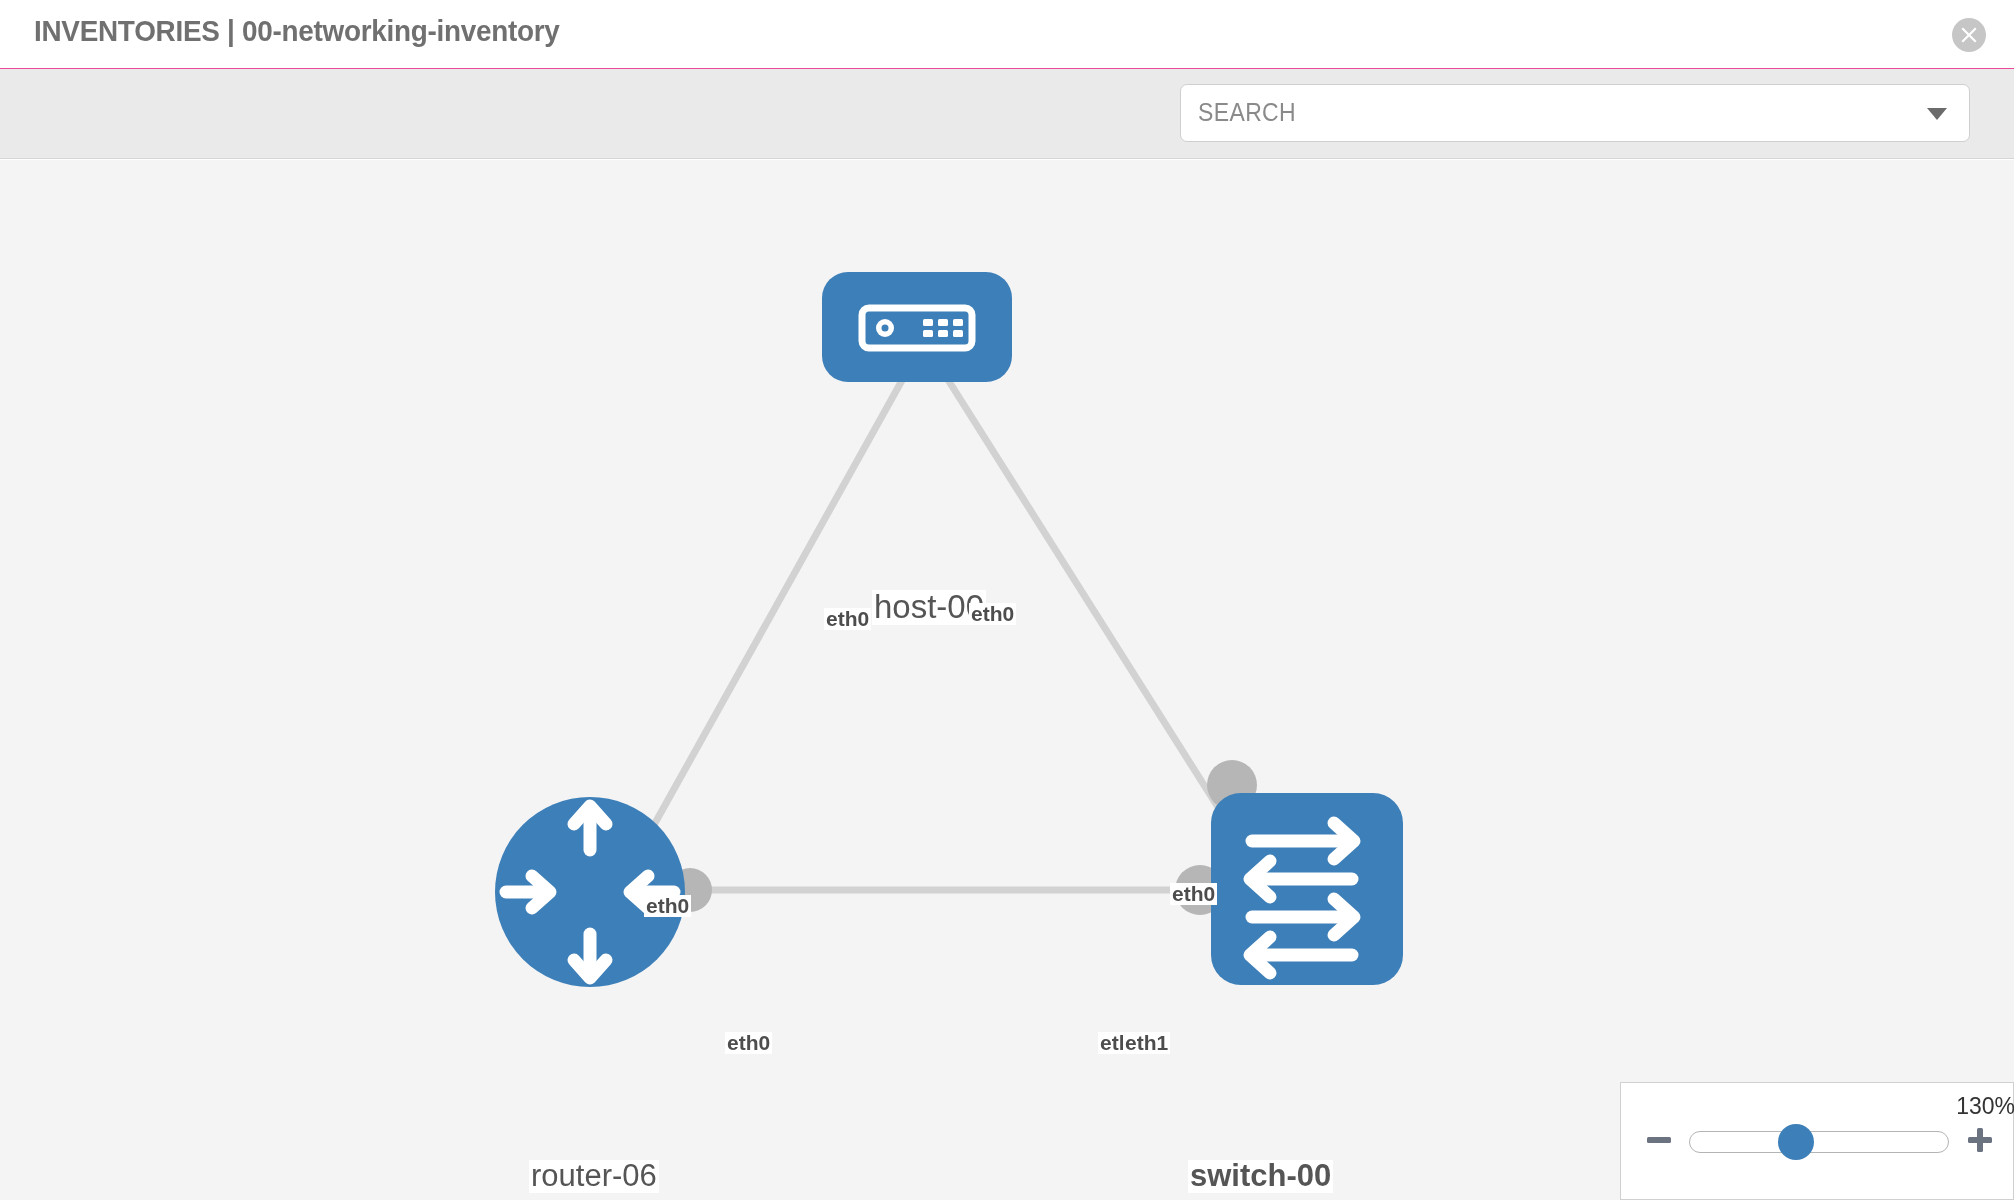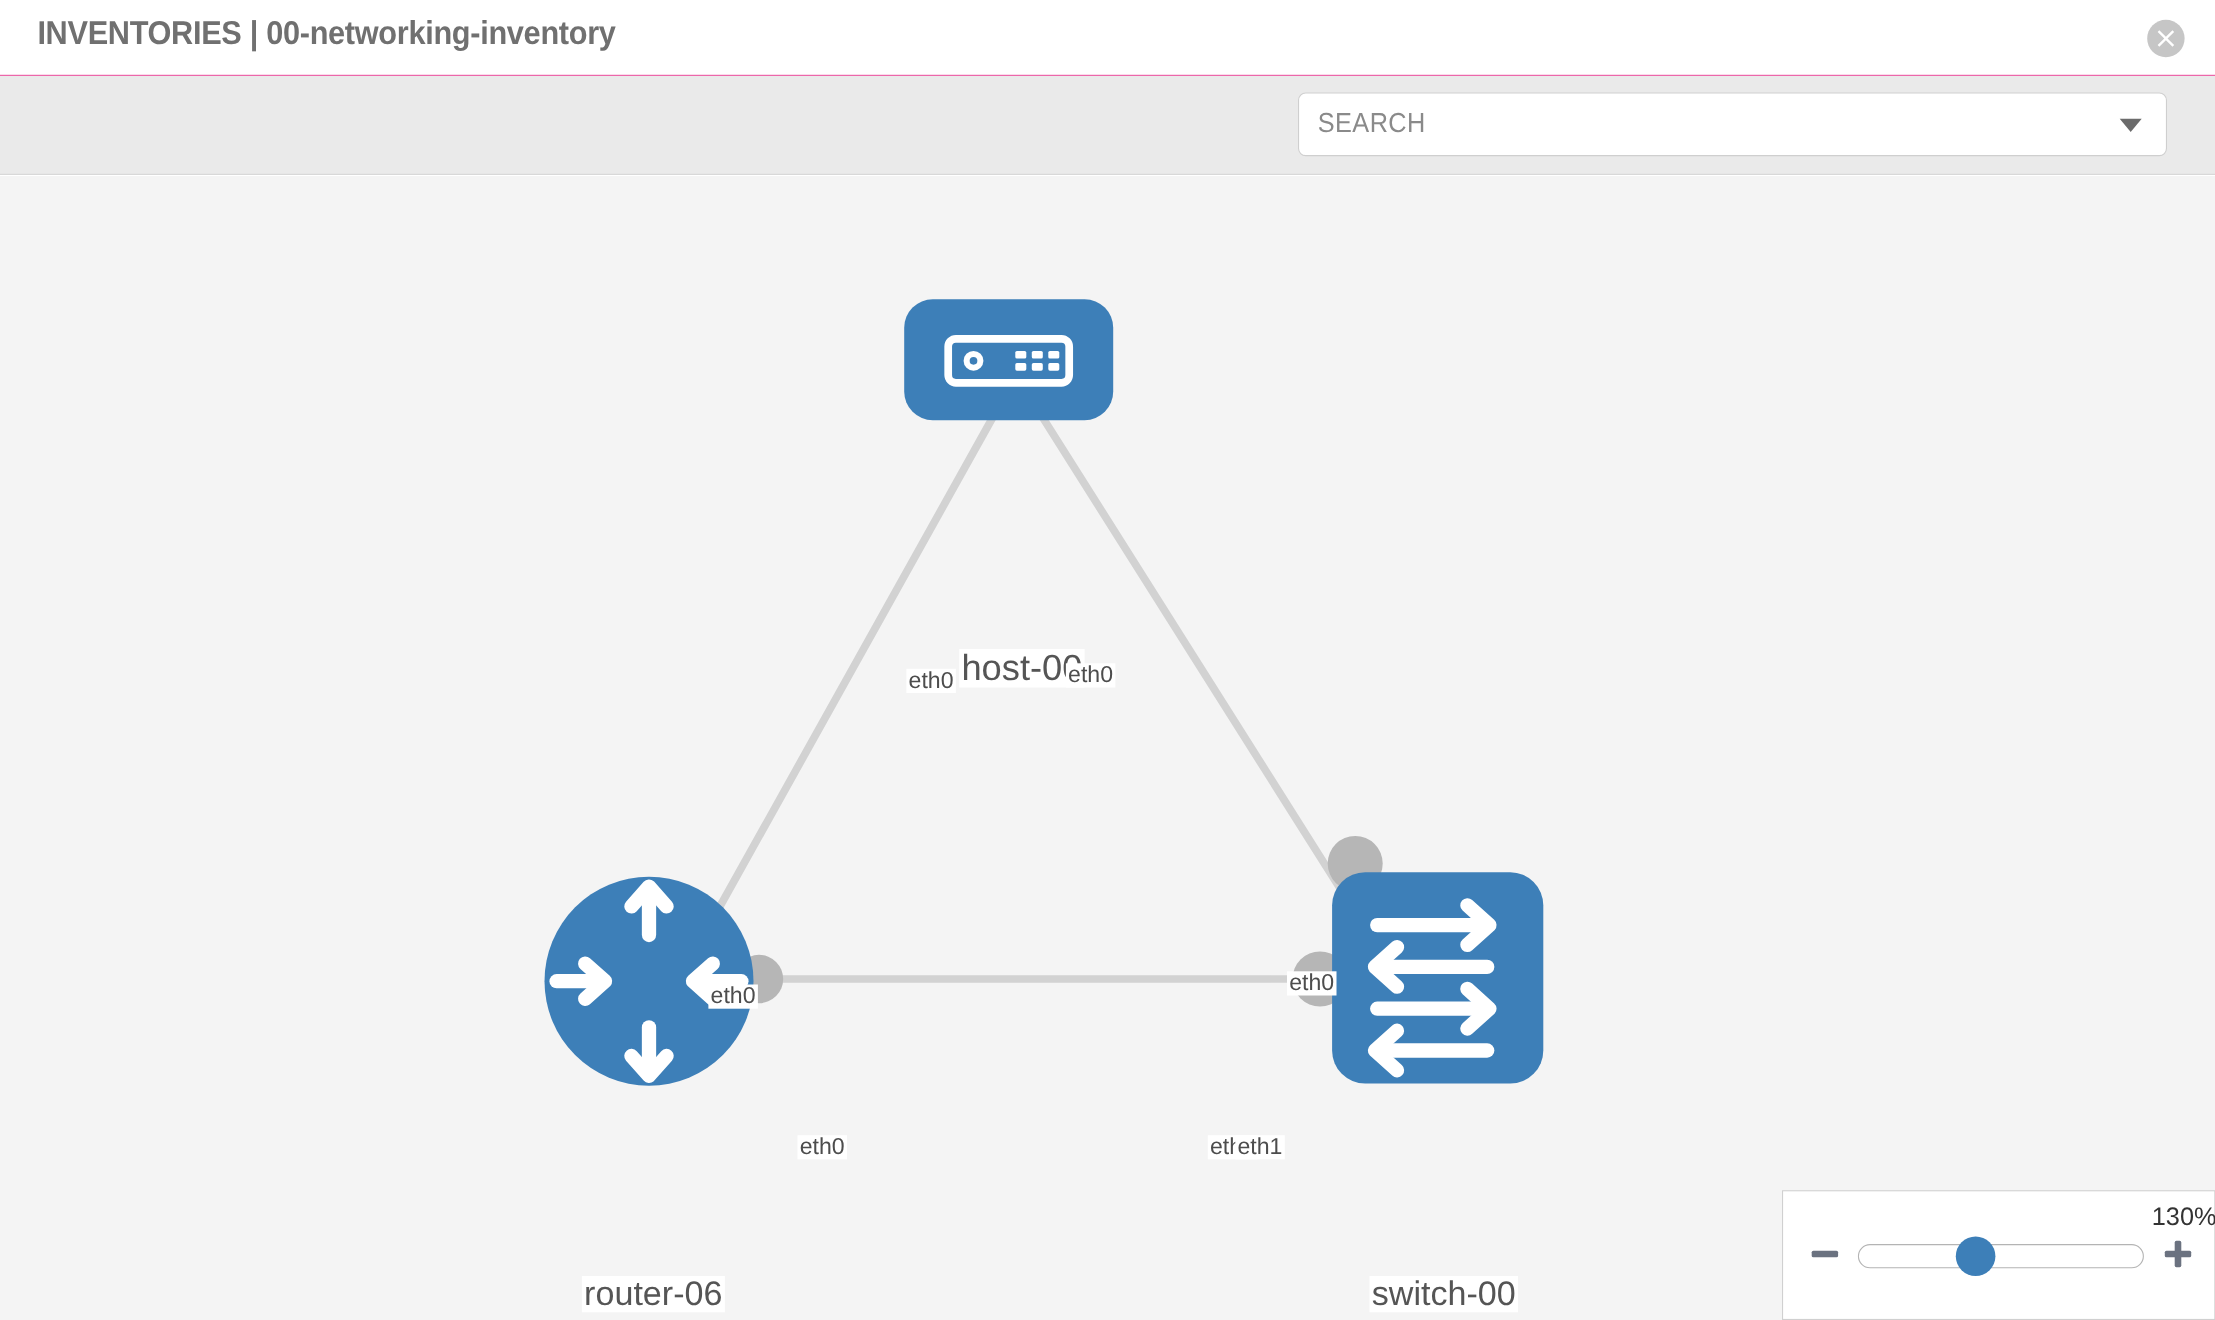--- a/index.html
+++ b/index.html
@@ -156,20 +156,21 @@
     padding: 0 2px;
   }
   .iface-label {
     position: absolute;
     font-size: 21px;
     color: #4d4d4d;
     background: #ffffff;
     white-space: nowrap;
     line-height: 1.05;
     padding: 0 2px;
+    font-weight: bold;
   }
 
   
   .zoom-panel {
     position: absolute;
     left: 1620px;
     top: 1082px;
     width: 394px;
     height: 118px;
     background: #ffffff;
@@ -321,21 +322,21 @@
         <path d="M1334 739 L1354 757 L1334 775"></path>
 
         <path d="M1352 795 L1252 795"></path>
         <path d="M1270 777 L1250 795 L1270 813"></path>
       </g>
     </g>
   </svg>
 
   <div class="node-label" style="left:872px; top:430px; font-size:33px;">host-00</div>
   <div class="node-label" style="left:529px; top:1000px;">router-06</div>
-  <div class="node-label" style="left:1245px; top:1000px;">switch-00</div>
+  <div class="node-label" style="left:1188px; top:1000px;font-weight:bold;">switch-00</div>
 
   <div class="iface-label" style="left:824px; top:448px;">eth0</div>
   <div class="iface-label" style="left:969px; top:443px;">eth0</div>
 
   <div class="iface-label" style="left:644px; top:735px;">eth0</div>
   <div class="iface-label" style="left:1170px; top:723px;">eth0</div>
 
   <div class="iface-label" style="left:725px; top:872px;">eth0</div>
 
   <div class="iface-label" style="left:1098px; top:872px;">eth0</div>

